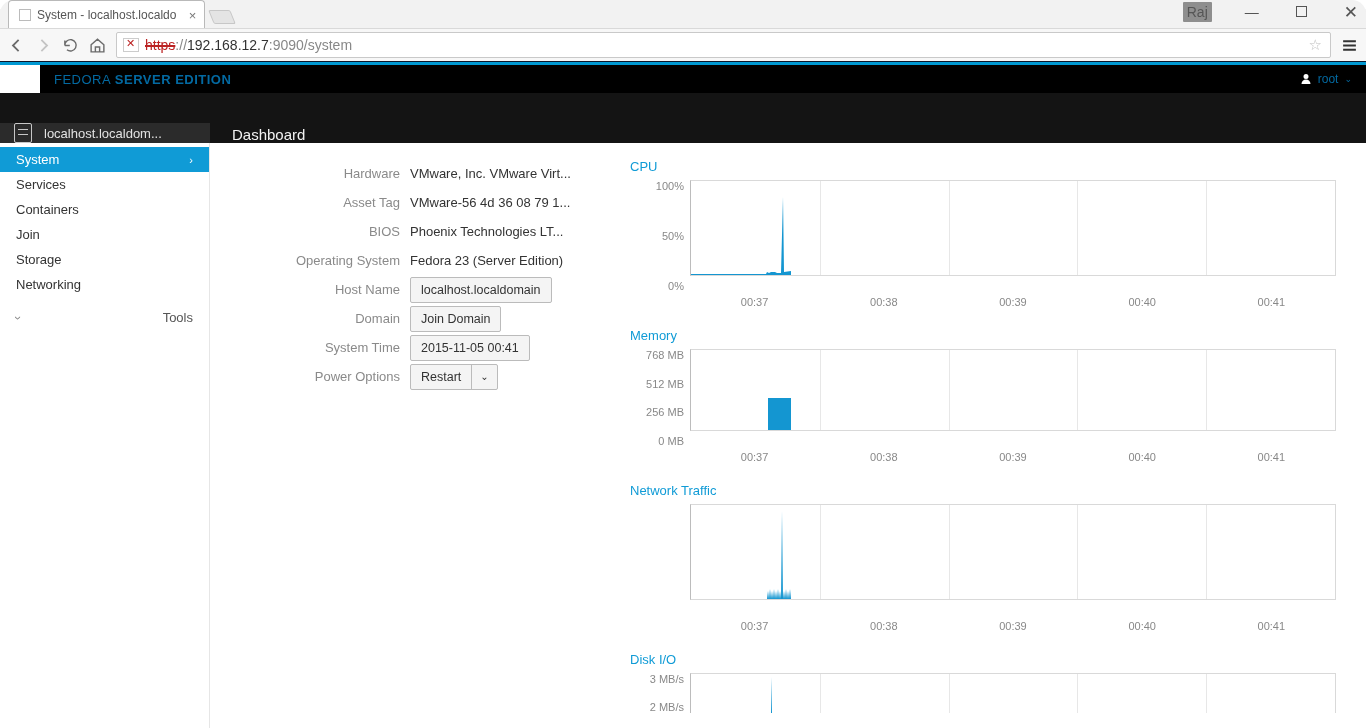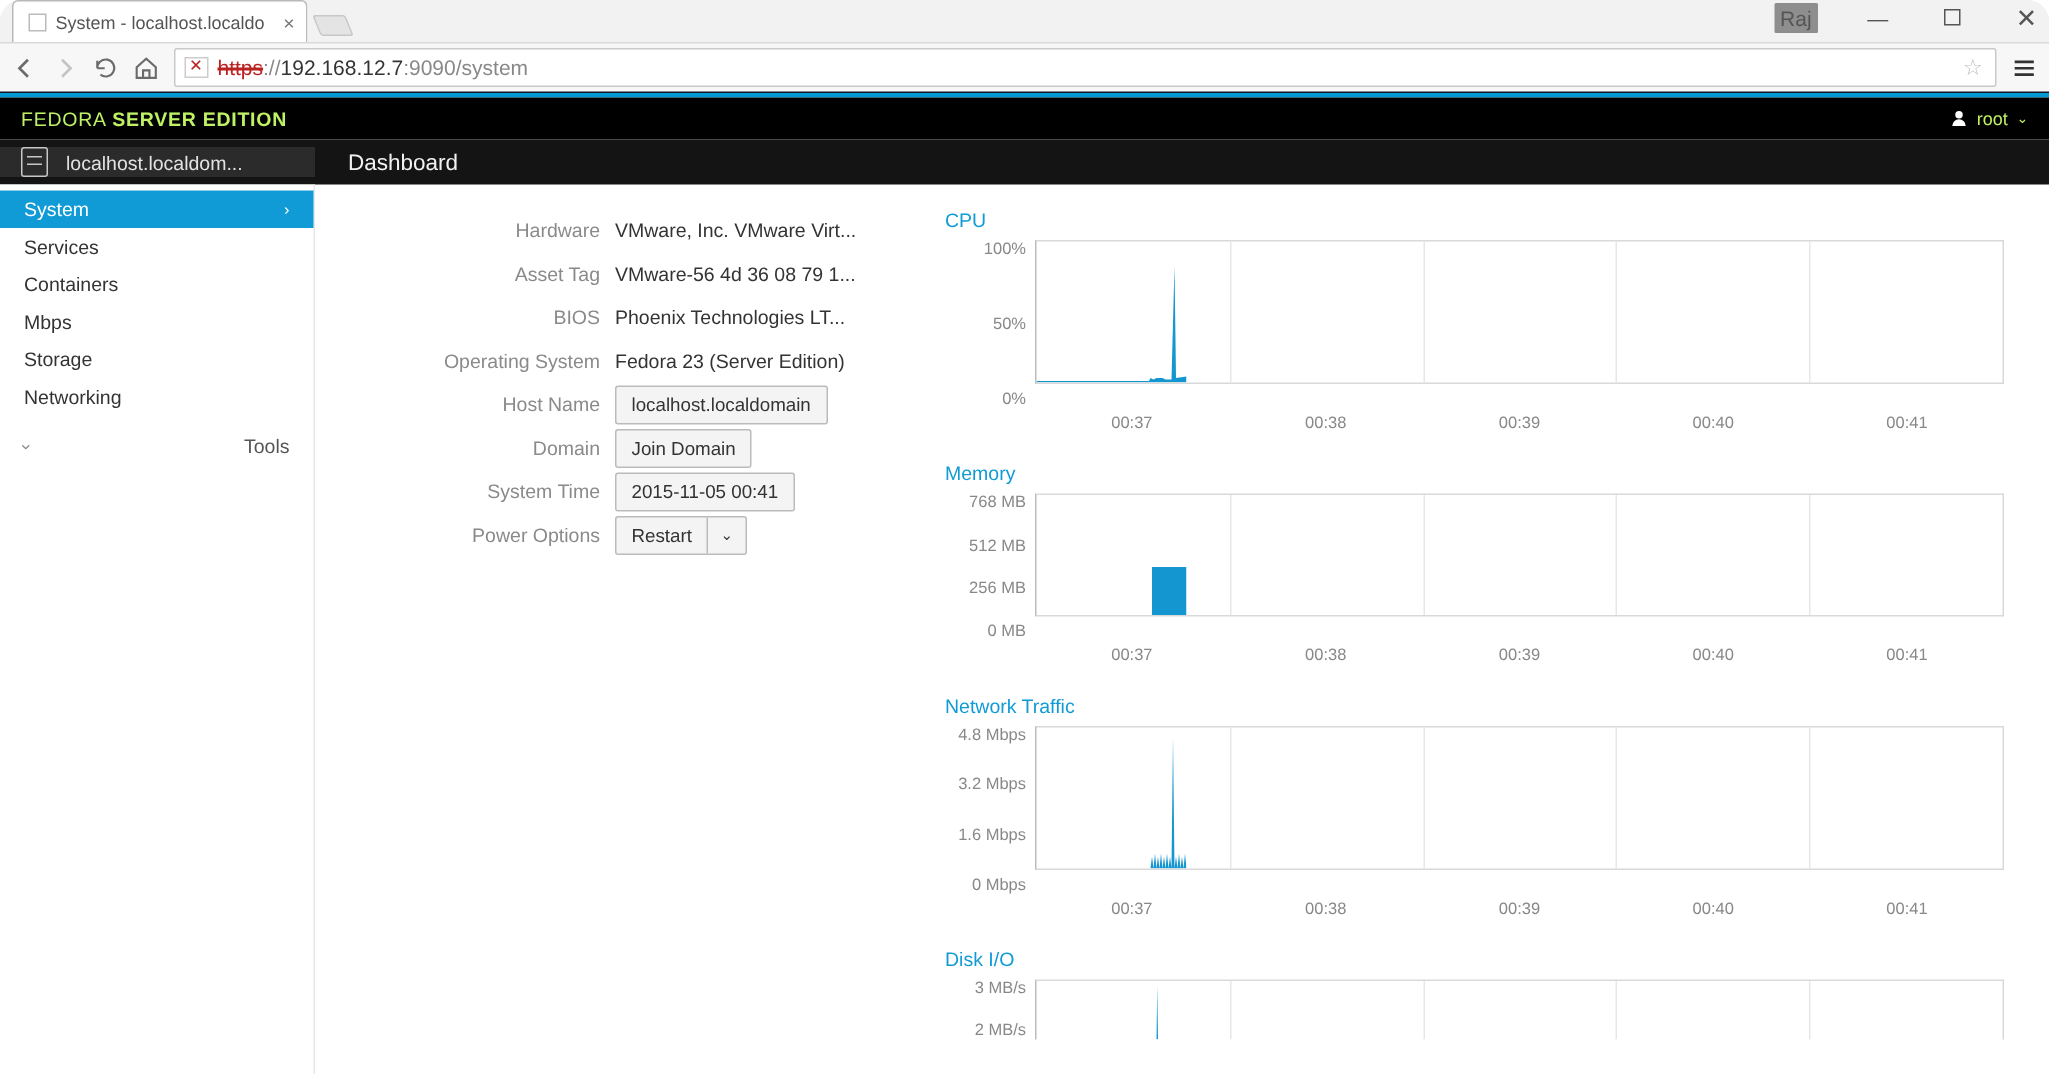--- a/index.html
+++ b/index.html
@@ -28,27 +28,27 @@
   .strike-red { color: #b22; text-decoration: line-through; text-decoration-thickness: 2px; }
   .url-rest { color: #333; }
   .url-grey { color: #888; }
   .star { position: absolute; right: 8px; color: #bfbfbf; font-size: 15px; cursor: pointer; }
   .burger { fill: #6b6b6b; cursor: pointer; }
 
   
   .accent-strip { height: 3px; background: #0099d3; }
 
   
-  .brandbar { height: 28px; background: #000; color: #bef264; display: flex; align-items: center; padding: 0 14px; justify-content: space-between; }
+  .brandbar { height: 28px; background: #000; color: #0369a1; display: flex; align-items: center; padding: 0 14px; justify-content: space-between; margin-left: 40px; }
   .brandbar .brand-light { font-weight: 300; letter-spacing: .5px; }
   .brandbar .brand-bold  { font-weight: 700; letter-spacing: .5px; }
   .brandbar .user { display: flex; align-items: center; gap: 6px; font-size: 12px; cursor: pointer; }
   .brandbar .user svg { fill: #fff; }
 
-  .headerbar { height: 30px; background: #141414; display: flex; align-items: center; }
+  .headerbar { height: 50px; background: #141414; display: flex; align-items: flex-end; }
   .host-box { width: 210px; background: #2b2b2b; display: flex; align-items: center; gap: 12px; padding: 0 14px; color: #e2e2e2; }
   .host-box .server-icon { width: 18px; height: 20px; border: 1px solid #c7c7c7; border-radius: 2px; position: relative; }
   .host-box .server-icon::before, .host-box .server-icon::after { content: ""; position: absolute; left: 3px; right: 3px; height: 0; border-top: 1px solid #c7c7c7; }
   .host-box .server-icon::before { top: 5px; }
   .host-box .server-icon::after  { top: 10px; }
   .page-title { display: flex; align-items: center; padding-left: 22px; color: #f2f2f2; font-size: 15px; }
 
   
   .app { display: flex; height: calc(728px - 62px - 3px - 28px - 42px); }
   .sidebar { width: 210px; background: #fff; border-right: 1px solid #e6e6e6; padding-top: 4px; }
@@ -158,21 +158,21 @@
       <span>System</span>
       <span class="chev">›</span>
     </div>
     <div class="nav-item">
       <span>Services</span>
     </div>
     <div class="nav-item">
       <span>Containers</span>
     </div>
     <div class="nav-item">
-      <span>Mbps</span>
+      <span>Join</span>
     </div>
     <div class="nav-item">
       <span>Storage</span>
     </div>
     <div class="nav-item">
       <span>Networking</span>
     </div>
     <div style="height:8px"></div>
     <div class="nav-item tools">
       <span>Tools</span>
@@ -274,26 +274,20 @@
             <span>00:39</span>
             <span>00:40</span>
             <span>00:41</span>
           </div>
         </div>
       </div>
 
       <div class="chart-block">
         <div class="chart-title">Network Traffic</div>
         <div class="chart-wrap">
-          <div class="y-ticks">
-            <span>4.8 Mbps</span>
-            <span>3.2 Mbps</span>
-            <span>1.6 Mbps</span>
-            <span>0 Mbps</span>
-          </div>
           <div class="plot" style="height:96px">
             <div class="grid-v" style="left:20%"></div>
               <div class="grid-v" style="left:40%"></div>
             <div class="grid-v" style="left:60%"></div>
               <div class="grid-v" style="left:80%"></div>
             <svg class="series-path" viewBox="0 0 100 96" preserveAspectRatio="none" style="height:96px">
               <path d="M0 96 L76 96 L77 88 L78 96 L79 86 L80 96 L81 88 L82 96 L83 86 L84 96 L85 88 L86 96 L87 86 L88 96 L89 88 L90 96 L91 8 L92 96 L93 88 L94 96 L95 86 L96 96 L97 88 L98 96 L99 86 L100 96 Z" fill="#1496d1"></path>
             </svg>
           </div>
           <div class="x-ticks">

